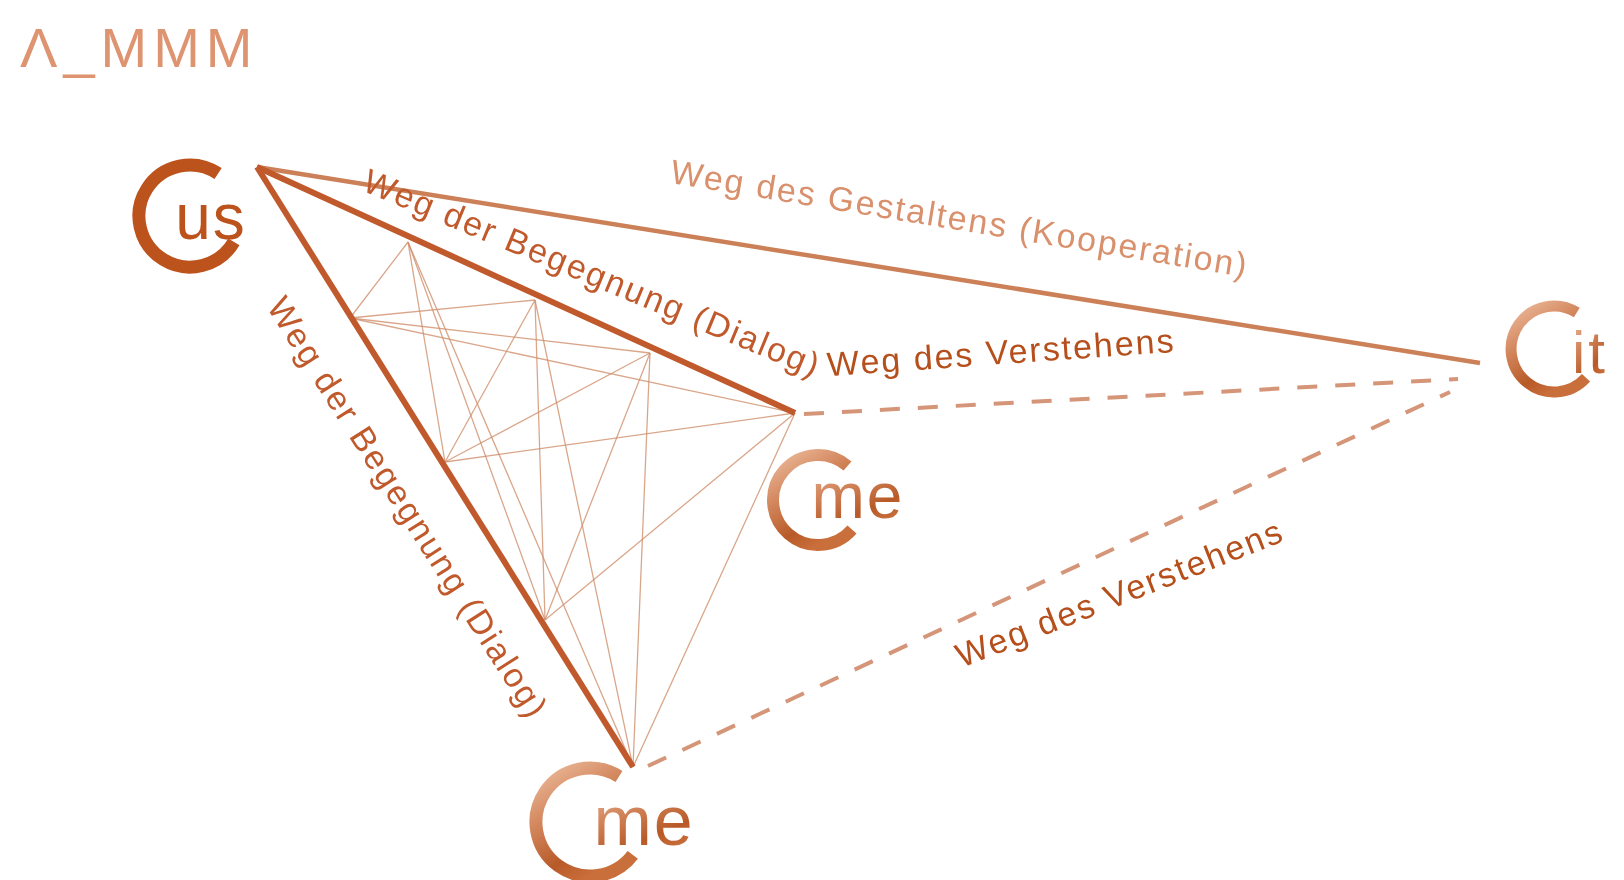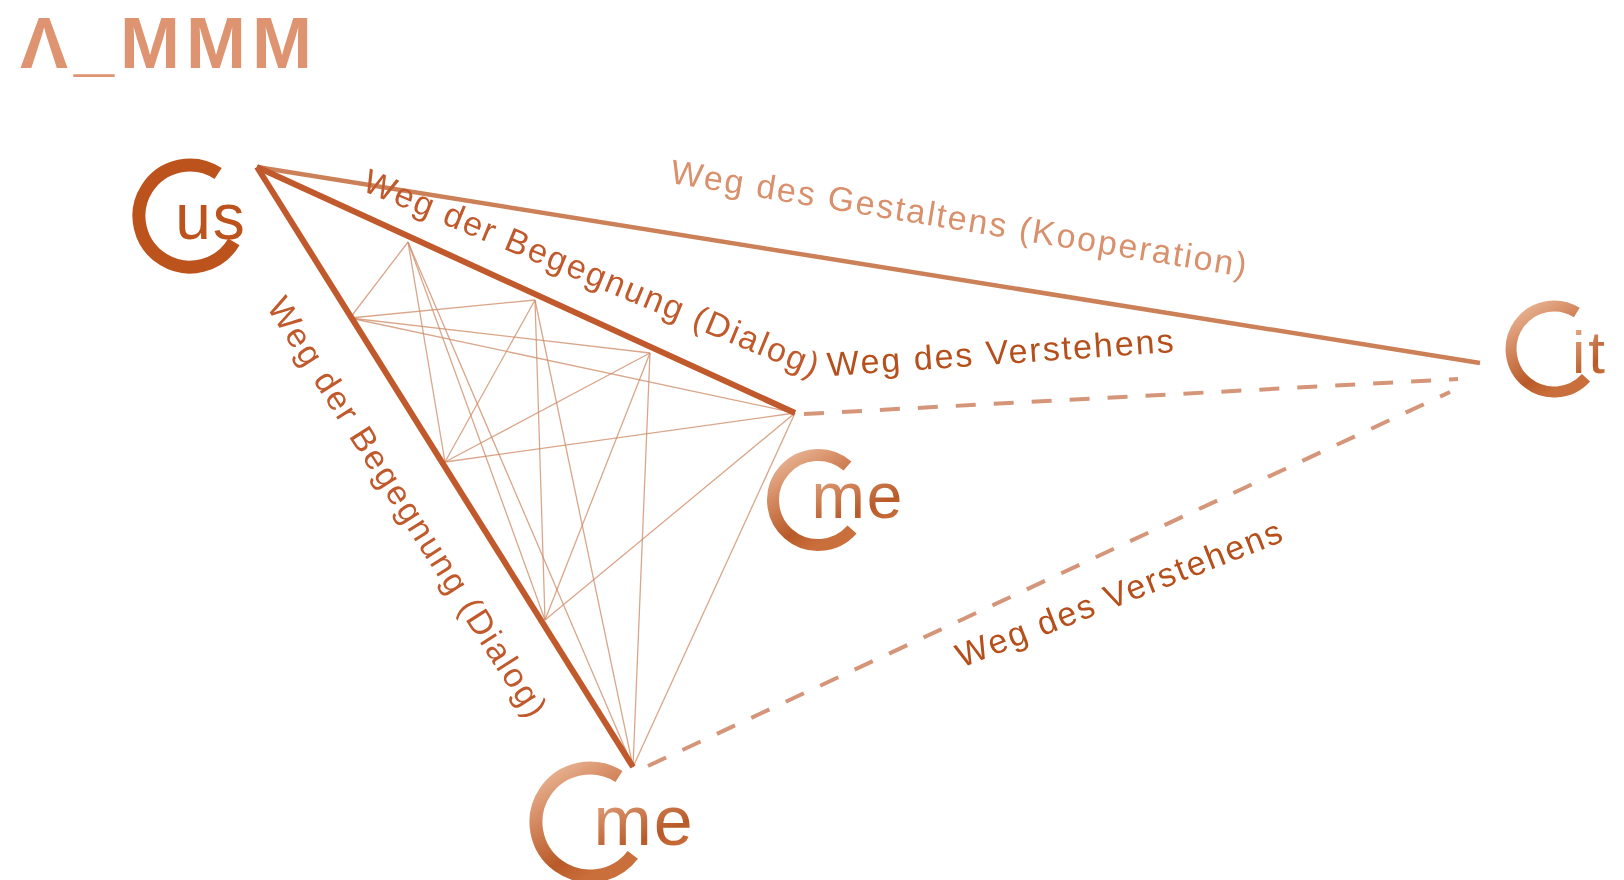--- a/index.html
+++ b/index.html
@@ -5,23 +5,23 @@
   html,body{margin:0;padding:0;background:#ffffff;}
   .canvas{
     position:relative;
     width:1624px;height:880px;
     background:#ffffff;
     overflow:hidden;
     font-family:"Liberation Sans", sans-serif;
   }
   .logo{
     position:absolute;
-    left:20px;top:4px;
-    font-size:72px;
-    font-weight:700;
+    left:20px;top:17px;
+    font-size:56px;
+    font-weight:400;
     letter-spacing:6px;
     line-height:1.1;
     user-select:none;
   }
   #diagram{position:absolute;left:0;top:0;width:1624px;height:880px;}
   #diagram text{font-family:"Liberation Sans", sans-serif;}
 </style>
 </head>
 <body>
 

